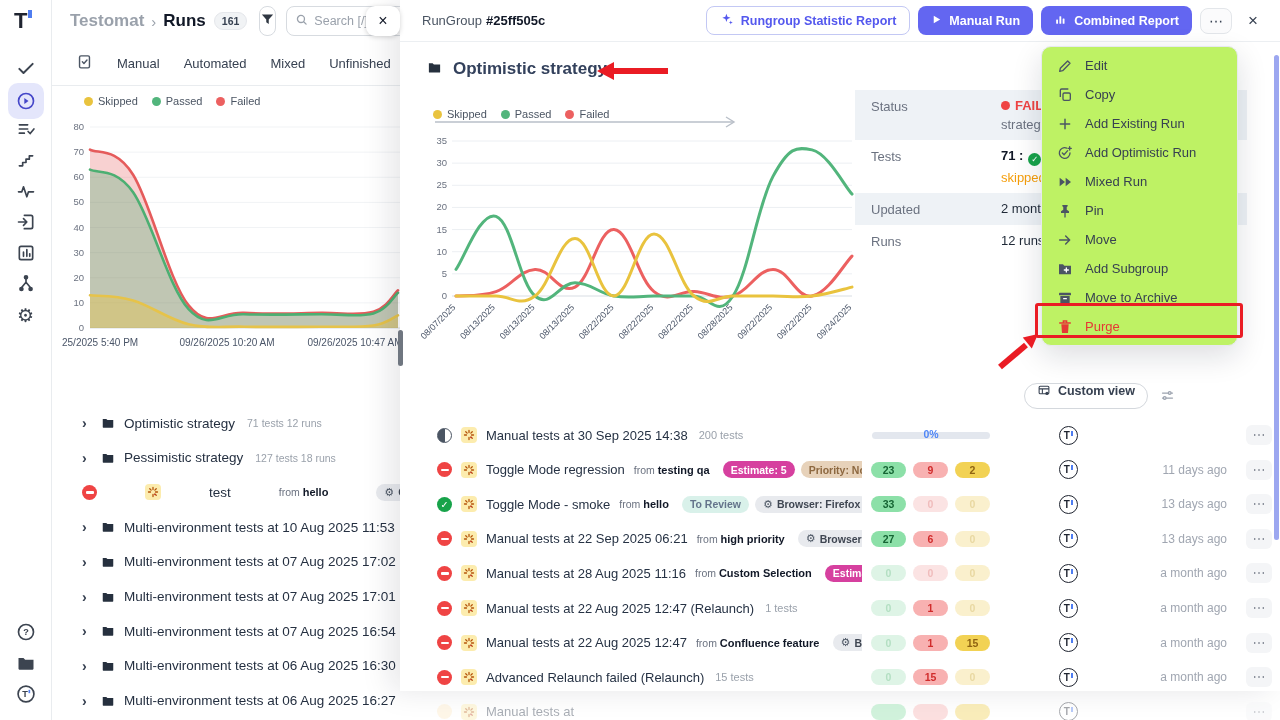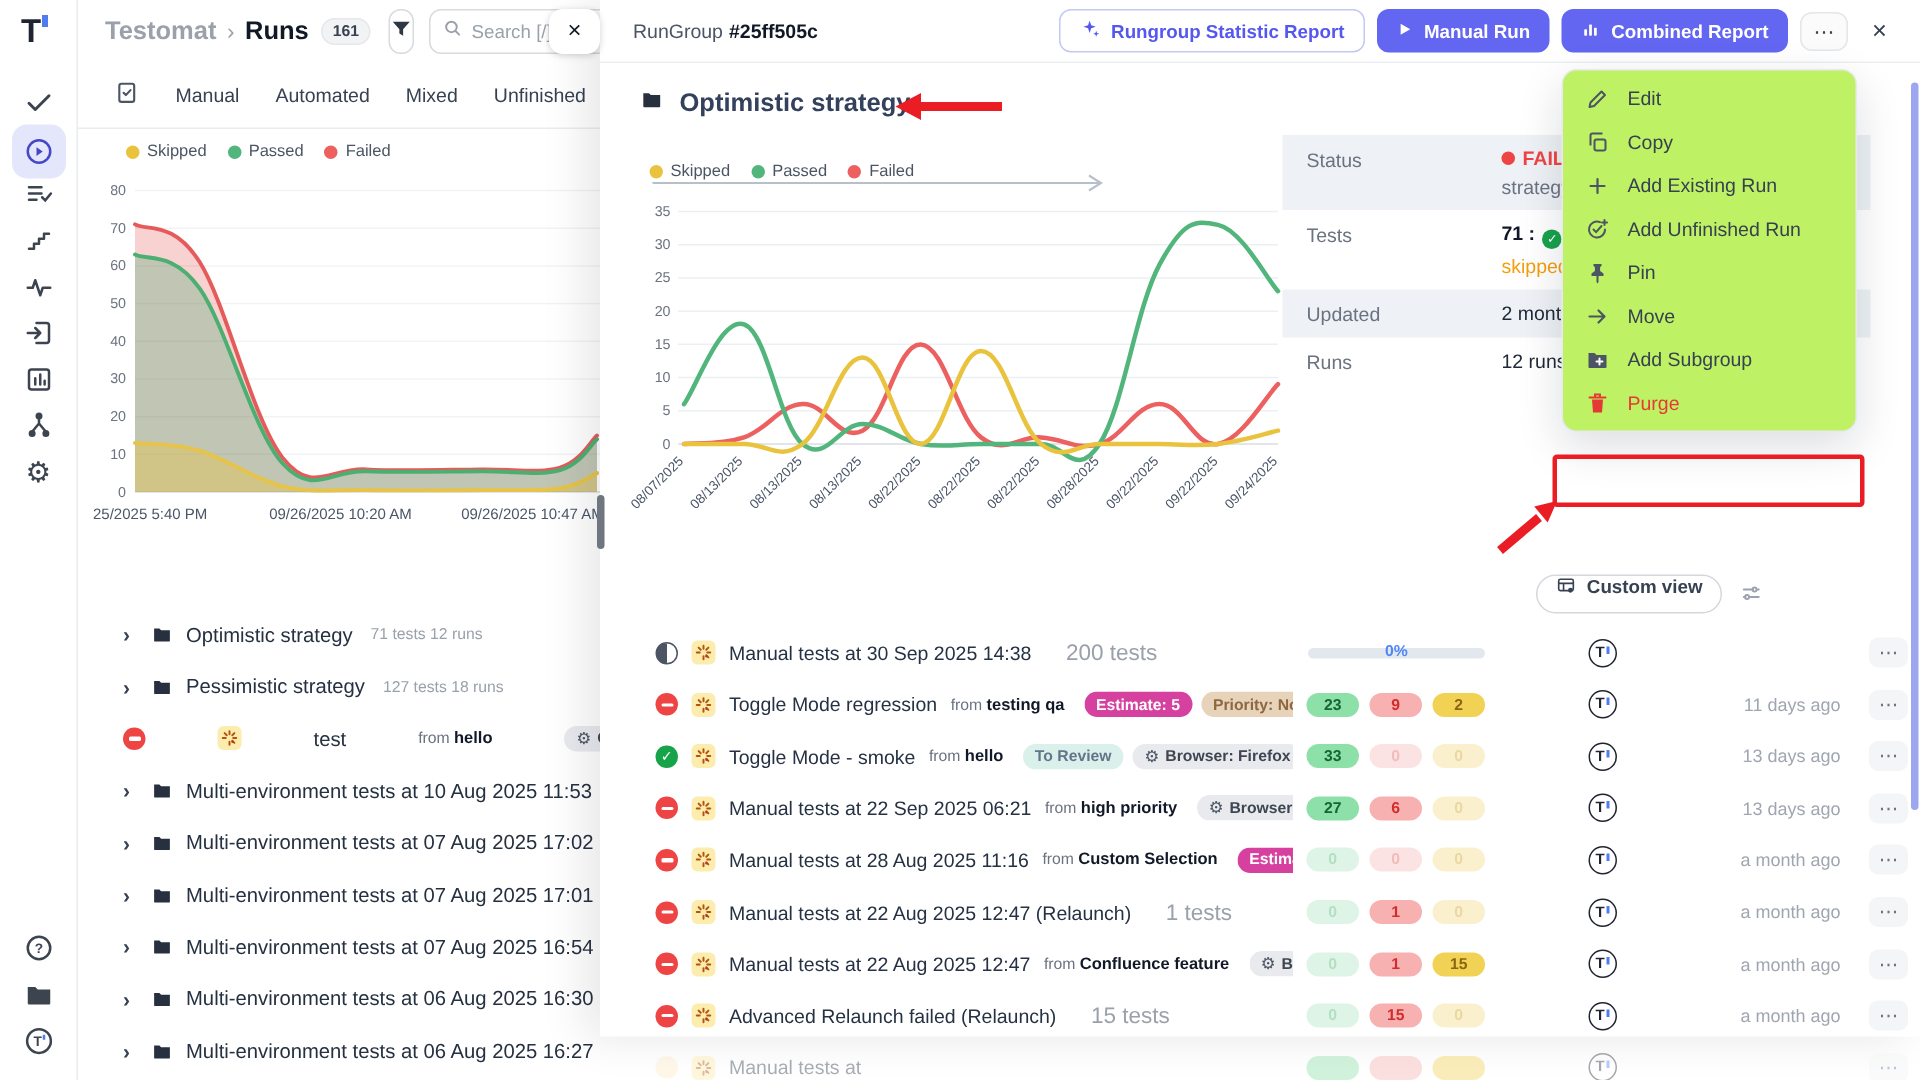--- a/index.html
+++ b/index.html
@@ -105,21 +105,21 @@
 
   
   .cv-row { position:absolute; left:0; top:383px; width:880px; height:28px; }
   .cv-btn { position:absolute; right:132px; top:0; height:26px; border:1px solid #d4d8dd; background:#fff; border-radius:14px; display:flex; align-items:flex-start; gap:7px; padding:0 12px; font-size:12.5px; color:#374151; font-weight:600; }
   .sliders { position:absolute; right:104px; top:5px; color:#9ca3af; }
 
   
   .runs { position:absolute; left:0; top:418px; width:880px; height:302px; }
   .run-row { position:absolute; left:0; width:872px; height:34px; display:flex; align-items:center; padding-left:37px; gap:9px; }
   .rtitle { font-size:13px; font-weight:500; color:#263244; white-space:nowrap; }
-  .rmeta { font-size:15px; color:#9aa1ab; white-space:nowrap; margin-left:14px; }
+  .rmeta { font-size:11px; color:#9aa1ab; white-space:nowrap; margin-left:2px; }
   .badges { display:flex; gap:6px; overflow:hidden; min-width:0; flex-shrink:1; margin-left:4px; }
   .counts { margin-left:auto; display:flex; gap:7px; justify-content:flex-end; flex:none; }
   .pill { min-width:35px; height:16px; border-radius:8px; font-size:10.5px; font-weight:700; display:flex; align-items:center; justify-content:center; }
   .pg { background:#8ce0a8; color:#166534; } .pg.dim { background:#def4e6; color:#b3dfc2; }
   .pr { background:#f8b1b1; color:#d02c2c; } .pr.dim { background:#fbe3e3; color:#f0bcbc; }
   .py { background:#f2d254; color:#8f6412; } .py.dim { background:#faf0cd; color:#e9d8a2; }
   .progress { width:118px; height:7px; background:#e3e7ee; border-radius:4px; position:relative; }
   .progress span { position:absolute; left:0; right:0; top:-4px; text-align:center; font-size:10.5px; font-weight:700; color:#4f86f7; }
   .tlogo { margin-left:60px; flex:none; width:19px; height:19px; border:1.7px solid #1f2430; border-radius:50%; display:flex; align-items:center; justify-content:center; font-size:10px; font-weight:800; color:#1f2430; }
   .tlogo i { width:2.5px; height:5px; background:#4f7df0; margin-left:1px; margin-top:-4px; }
@@ -761,21 +761,29 @@
       <span>Add Existing Run</span>
     </div>
     <div class="mitem">
       <span class="mic">
         <svg viewBox="0 0 24 24" fill="none" stroke="currentColor" stroke-width="2" stroke-linecap="round">
           <path d="M19.5 12a8 8 0 11-5-7.4"></path>
           <path d="M8 12l2.6 2.6L16 8.5"></path>
           <path d="M19 2.5v5M16.5 5h5"></path>
         </svg>
       </span>
-      <span>Add Unfinished Run</span>
+      <span>Add Optimistic Run</span>
+    </div>
+    <div class="mitem">
+      <span class="mic">
+        <svg viewBox="0 0 24 24" fill="currentColor">
+          <path d="M4 5.5l8 6.5-8 6.5zM13 5.5l8 6.5-8 6.5z"></path>
+        </svg>
+      </span>
+      <span>Mixed Run</span>
     </div>
     <div class="mitem">
       <span class="mic">
         <svg viewBox="0 0 24 24" fill="currentColor">
           <path d="M8 3h8v2l-1.4 1V10l3.4 2.5V15h-5v6l-1 1.5L11 21v-6H6v-2.5L9.4 10V6L8 5V3z"></path>
         </svg>
       </span>
       <span>Pin</span>
     </div>
     <div class="mitem">
@@ -787,20 +795,30 @@
       <span>Move</span>
     </div>
     <div class="mitem">
       <span class="mic">
         <svg viewBox="0 0 24 24" fill="currentColor">
           <path d="M3 5h6l2 2h10v12a1 1 0 01-1 1H4a1 1 0 01-1-1V5z"></path>
           <path d="M14 10.5v6M11 13.5h6" stroke="#fff" stroke-width="2" stroke-linecap="round"></path>
         </svg>
       </span>
       <span>Add Subgroup</span>
+    </div>
+    <div class="mitem">
+      <span class="mic">
+        <svg viewBox="0 0 24 24" fill="currentColor">
+          <rect x="3" y="4" width="18" height="4" rx="1"></rect>
+          <path d="M5 9h14v10a1 1 0 01-1 1H6a1 1 0 01-1-1V9z"></path>
+          <path d="M10 13h4" stroke="#fff" stroke-width="2" stroke-linecap="round"></path>
+        </svg>
+      </span>
+      <span>Move to Archive</span>
     </div>
     <div class="mitem danger">
       <span class="mic">
         <svg viewBox="0 0 24 24" fill="currentColor">
           <path d="M6.5 8h11l-1 13h-9l-1-13z"></path>
           <path d="M4 6h16M9.5 5.5V3h5v2.5" stroke="currentColor" stroke-width="2" fill="none" stroke-linecap="round"></path>
         </svg>
       </span>
       <span>Purge</span>
     </div>

